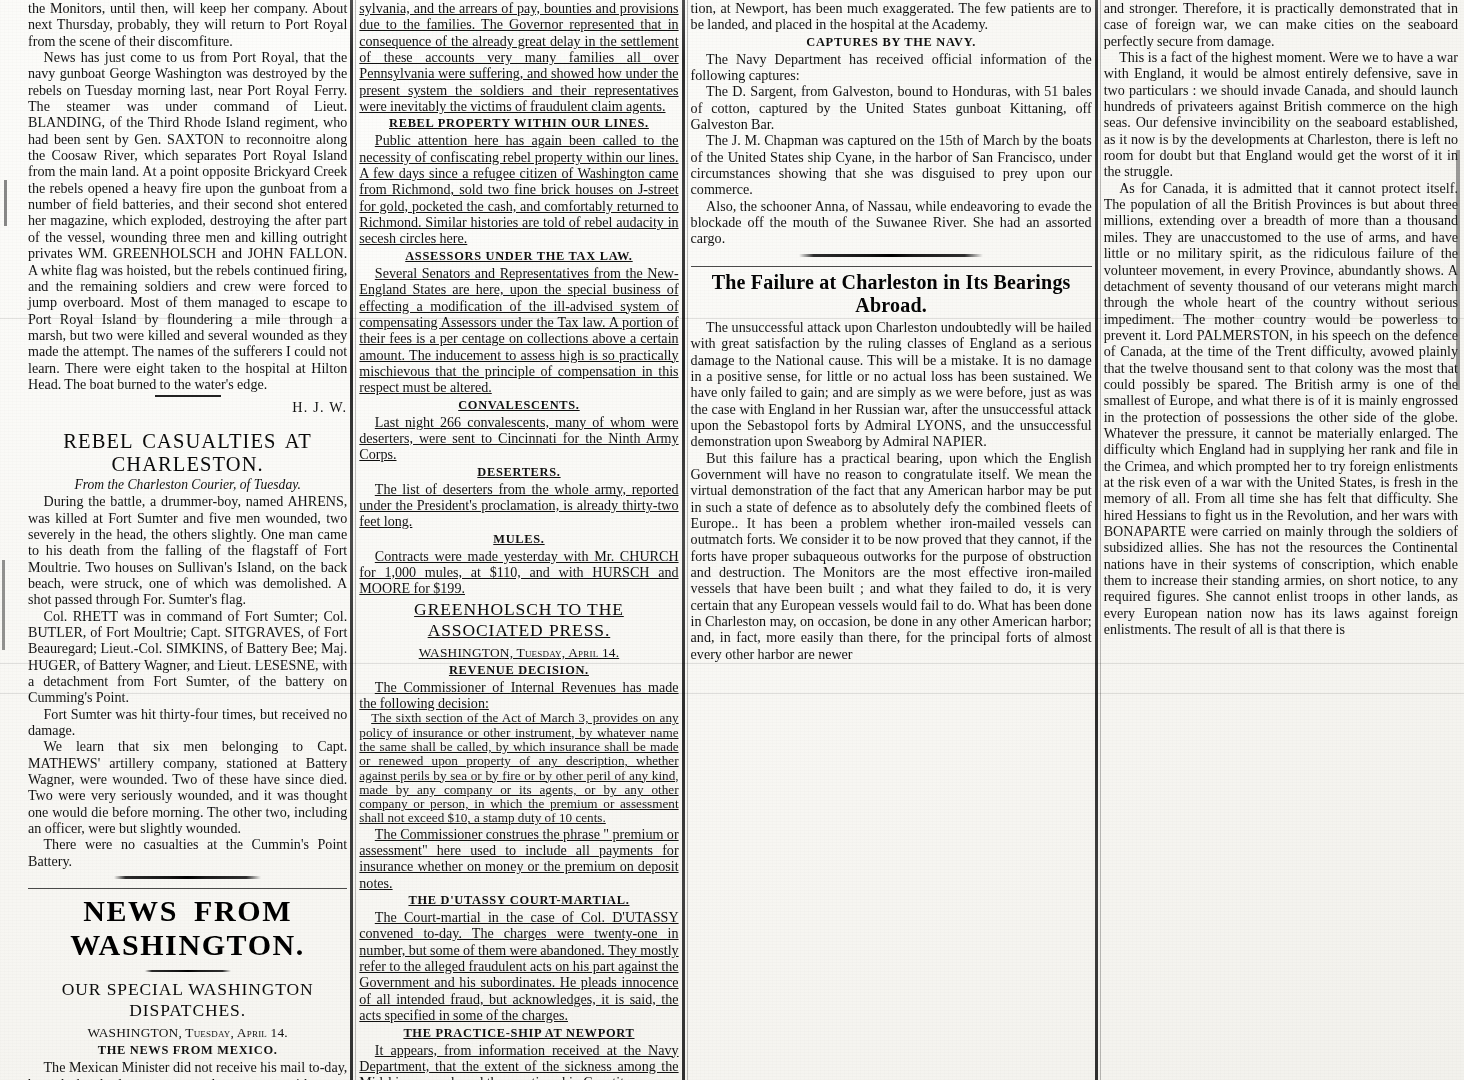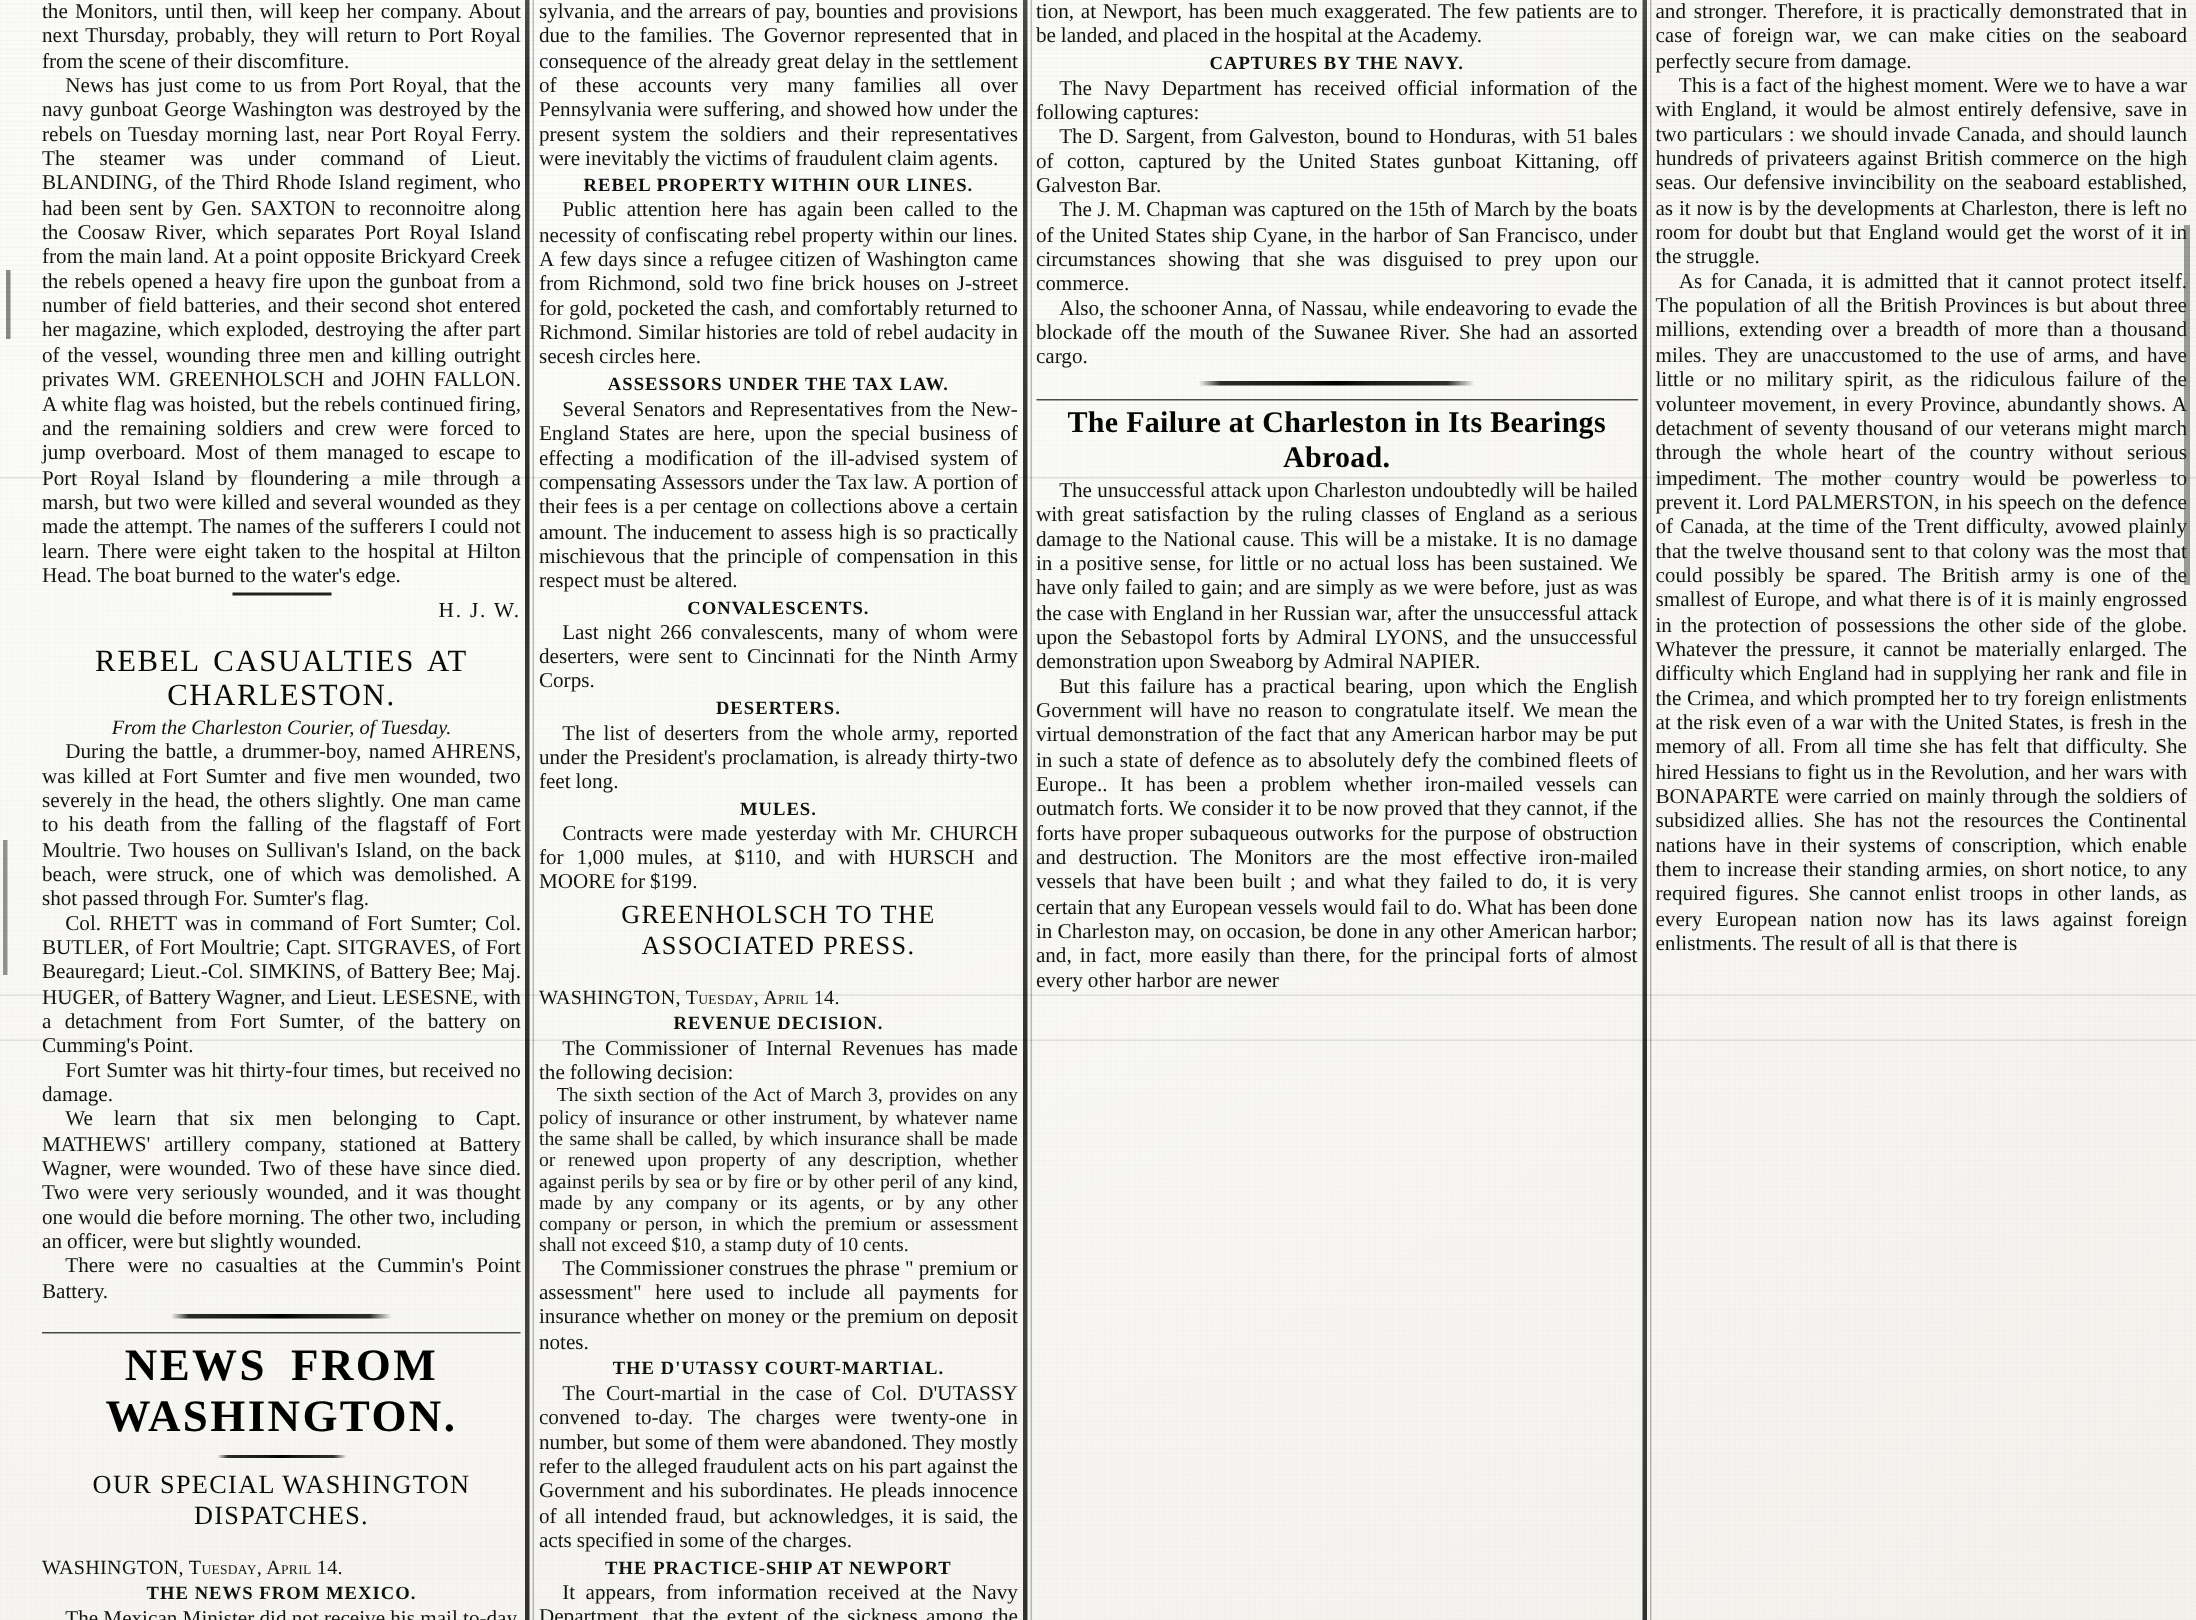--- a/index.html
+++ b/index.html
@@ -28,21 +28,21 @@
   }
 
   
   .col {
     position: relative;
     box-sizing: border-box;
     overflow: hidden;
     padding: 0 6px;
   }
   .col-1 { width: 362px; padding-left: 28px; }
-  .col-2 { width: 340px; }
+  .col-2 { width: 340px; text-decoration: underline; }
   .col-3 { width: 424px; }
   .col-4 { width: 376px; }
 
   
   .gutter {
     position: relative;
     width: 0;
     flex: 0 0 0px;
   }
   .gutter::before {
@@ -138,22 +138,22 @@
   .head-cap {
     margin: 2px 0 2px 0;
     text-align: center;
     font-size: 17.5px;
     font-weight: 400;
     letter-spacing: .9px;
     color: #0b0b0b;
   }
 
   .dateline {
-    margin: 16px 0 1px 0;
-    text-align: left;
+    margin: 4px 0 1px 0;
+    text-align: center;
     font-size: 13.4px;
     letter-spacing: .2px;
     color: #121212;
   }
   .sc { font-variant: small-caps; }
   .credit {
     margin: 1px 0 0 0;
     text-align: center;
     font-size: 13.6px;
     font-style: italic;

